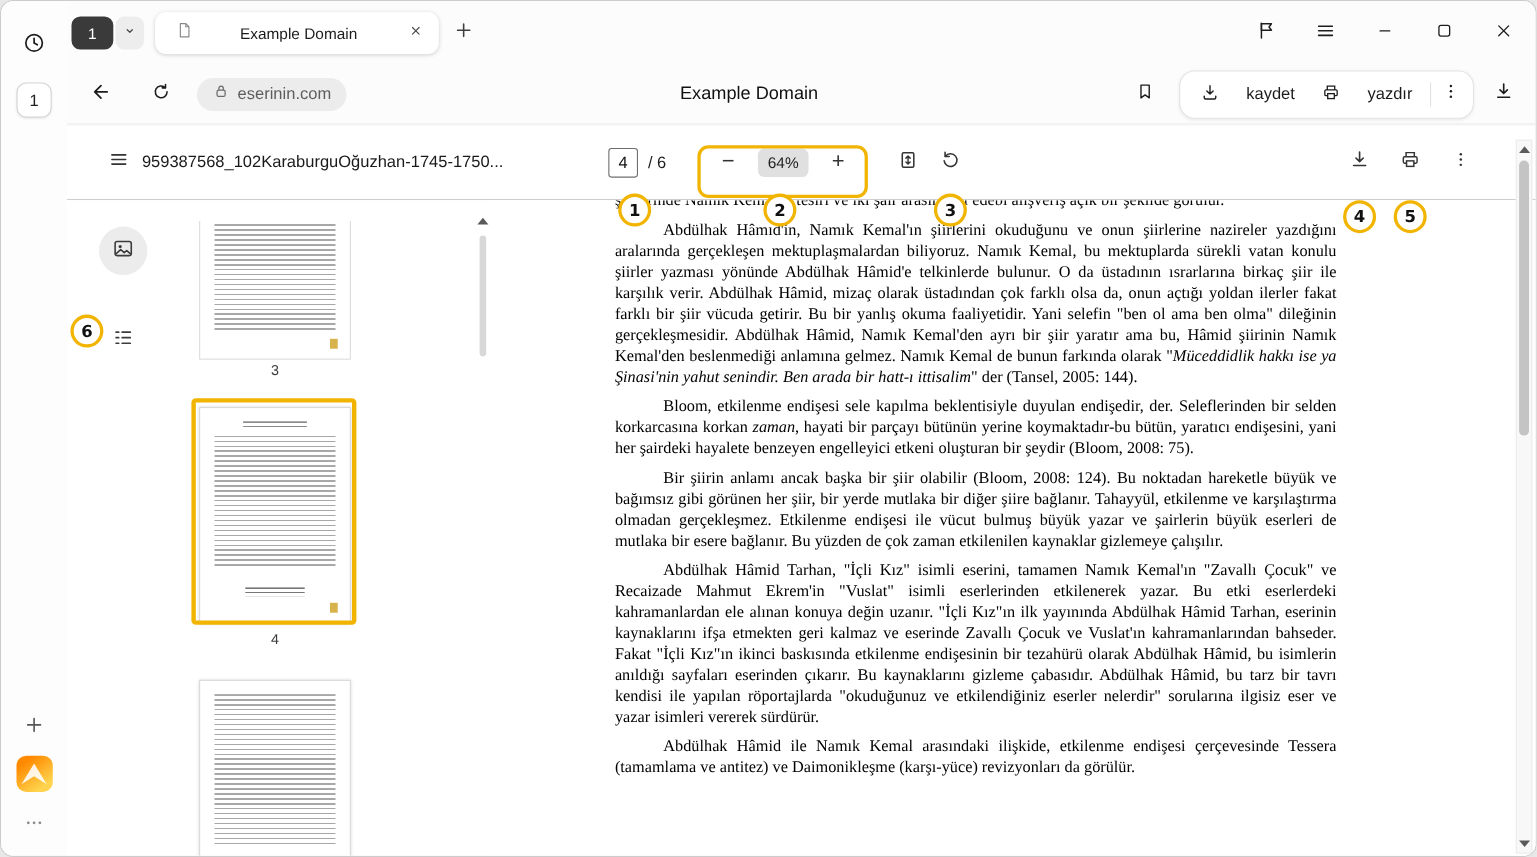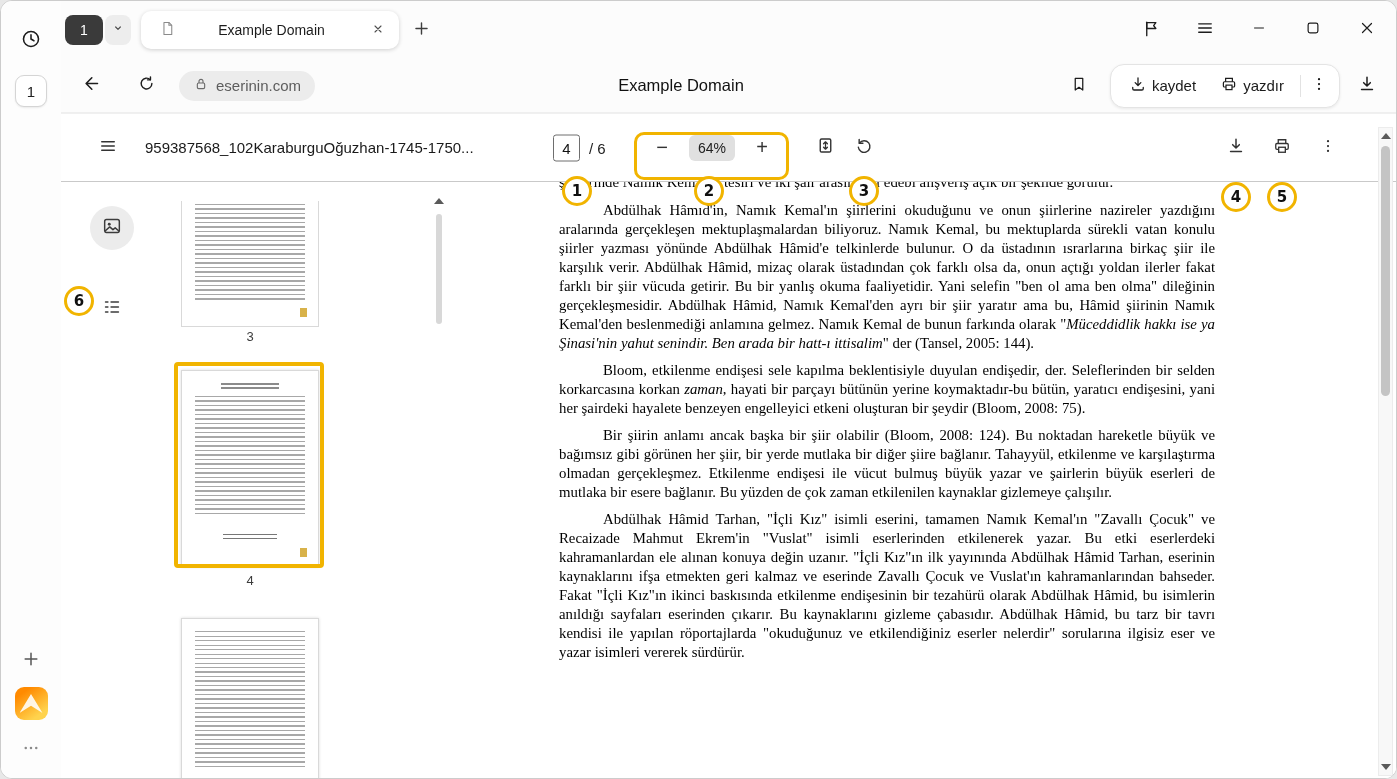--- a/index.html
+++ b/index.html
@@ -51,32 +51,32 @@
   .nav-btn{width:30px;height:30px;border-radius:8px;}
   .nav-reload{margin-left:26px;}
   .url-pill{height:30px;background:#ececec;border-radius:15px;display:flex;align-items:center;
     gap:7px;padding:0 14px;margin-left:18px;}
   .url-text{color:#5d5d5d;font-size:15px;}
   .nav-title{position:absolute;left:360px;width:520px;text-align:center;font-size:16.5px;color:#111;}
   .nav-spacer{flex:1;}
   .bookmark-btn{margin-right:16px;}
   .actions-card{display:flex;align-items:center;height:44px;background:#fff;border:1px solid #e4e4e4;
     border-radius:14px;box-shadow:0 1px 3px rgba(0,0,0,.08);padding:0 6px;}
-  .action-btn{display:flex;align-items:center;gap:5px;padding:0 12px;height:36px;border-radius:10px;
+  .action-btn{display:flex;align-items:center;gap:24px;padding:0 12px;height:36px;border-radius:10px;
     font-size:15px;color:#1b1b1b;}
   .card-divider{width:1px;height:22px;background:#e2e2e2;margin:0 4px;}
   .kebab-btn{width:28px;height:36px;}
   .downloads-btn{margin-left:12px;}
 
   
   .pdf-toolbar{height:69px;background:#fff;border-top:1px solid #f0f0f0;border-bottom:1px solid #c9c9c9;
     display:flex;align-items:center;position:relative;padding:0 16px;}
   .abs-mid{position:absolute;top:50%;transform:translateY(-50%);}
   .pdf-sidebar-toggle{width:34px;height:34px;margin-left:14px;border-radius:6px;}
-  .pdf-filename{margin-left:20px;font-size:15px;color:#1a1a1a;max-width:420px;
+  .pdf-filename{margin-left:4px;font-size:15px;color:#1a1a1a;max-width:420px;
     white-space:nowrap;overflow:hidden;text-overflow:ellipsis;}
   .page-group{left:492px;display:flex;align-items:center;}
   .page-box{width:27px;height:27px;border:1.5px solid #6e6e6e;border-radius:3px;background:#fff;
     font-size:15px;color:#111;}
   .page-count{margin-left:9px;font-size:15px;color:#1c1c1c;}
   .zoom-group{left:586px;display:flex;align-items:center;}
   .zoom-btn{width:30px;height:30px;font-size:20px;color:#333;border-radius:6px;}
   .zoom-pill{width:46px;height:26px;background:#e0e0e0;border-radius:6px;font-size:14px;color:#222;
     margin:0 12px;}
   .fit-btn{left:748px;width:32px;height:32px;border-radius:6px;}
@@ -440,20 +440,21 @@
       <div class="content">
         <div class="text-block">
           <div class="clipped-line">
             <span>şiirlerinde Namık Kemal'in tesiri ve iki şair arasındaki edebî alışveriş açık bir şekilde görülür.</span>
           </div>
           <div class="paragraphs">
               <p><span>Abdülhak Hâmıd'in, Namık Kemal'ın şiirlerini okuduğunu ve onun şiirlerine nazireler yazdığını aralarında gerçekleşen mektuplaşmalardan biliyoruz. Namık Kemal, bu mektuplarda sürekli vatan konulu şiirler yazması yönünde Abdülhak Hâmid'e telkinlerde bulunur. O da üstadının ısrarlarına birkaç şiir ile karşılık verir. Abdülhak Hâmid, mizaç olarak üstadından çok farklı olsa da, onun açtığı yoldan ilerler fakat farklı bir şiir vücuda getirir. Bu bir yanlış okuma faaliyetidir. Yani selefin "ben ol ama ben olma" dileğinin gerçekleşmesidir. Abdülhak Hâmid, Namık Kemal'den ayrı bir şiir yaratır ama bu, Hâmid şiirinin Namık Kemal'den beslenmediği anlamına gelmez. Namık Kemal de bunun farkında olarak "</span><em>Müceddidlik hakkı ise ya Şinasi'nin yahut senindir. Ben arada bir hatt-ı ittisalim</em><span>" der (Tansel, 2005: 144).</span></p>
               <p><span>Bloom, etkilenme endişesi sele kapılma beklentisiyle duyulan endişedir, der. Seleflerinden bir selden korkarcasına korkan </span><em>zaman</em><span>, hayati bir parçayı bütünün yerine koymaktadır-bu bütün, yaratıcı endişesini, yani her şairdeki hayalete benzeyen engelleyici etkeni oluşturan bir şeydir (Bloom, 2008: 75).</span></p>
               <p><span>Bir şiirin anlamı ancak başka bir şiir olabilir (Bloom, 2008: 124). Bu noktadan hareketle büyük ve bağımsız gibi görünen her şiir, bir yerde mutlaka bir diğer şiire bağlanır. Tahayyül, etkilenme ve karşılaştırma olmadan gerçekleşmez. Etkilenme endişesi ile vücut bulmuş büyük yazar ve şairlerin büyük eserleri de mutlaka bir esere bağlanır. Bu yüzden de çok zaman etkilenilen kaynaklar gizlemeye çalışılır.</span></p>
               <p><span>Abdülhak Hâmid Tarhan, "İçli Kız" isimli eserini, tamamen Namık Kemal'ın "Zavallı Çocuk" ve Recaizade Mahmut Ekrem'in "Vuslat" isimli eserlerinden etkilenerek yazar. Bu etki eserlerdeki kahramanlardan ele alınan konuya değin uzanır. "İçli Kız"ın ilk yayınında Abdülhak Hâmid Tarhan, eserinin kaynaklarını ifşa etmekten geri kalmaz ve eserinde Zavallı Çocuk ve Vuslat'ın kahramanlarından bahseder. Fakat "İçli Kız"ın ikinci baskısında etkilenme endişesinin bir tezahürü olarak Abdülhak Hâmid, bu isimlerin anıldığı sayfaları eserinden çıkarır. Bu kaynaklarını gizleme çabasıdır. Abdülhak Hâmid, bu tarz bir tavrı kendisi ile yapılan röportajlarda "okuduğunuz ve etkilendiğiniz eserler nelerdir" sorularına ilgisiz eser ve yazar isimleri vererek sürdürür.</span></p>
+              <p><span>Abdülhak Hâmid ile Namık Kemal arasındaki ilişkide, etkilenme endişesi çerçevesinde Tessera (tamamlama ve antitez) ve Daimonikleşme (karşı-yüce) revizyonları da görülür.</span></p>
             </div>
         </div>
       </div>
     </div>
 
     <div class="main-scrollbar">
       <div class="msb-up tri-up"></div>
       <div class="msb-thumb"></div>
       <div class="msb-down tri-down"></div>
     </div>

